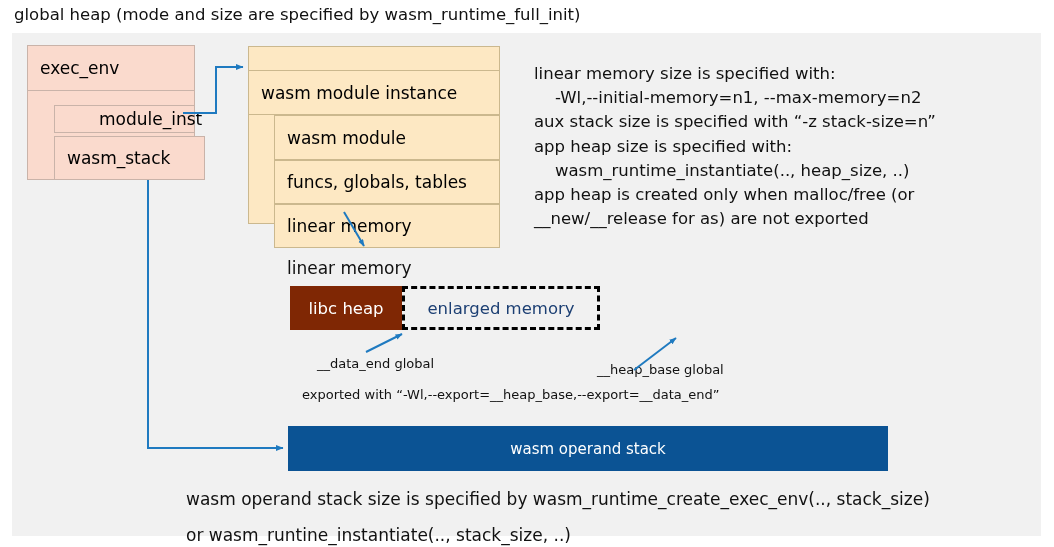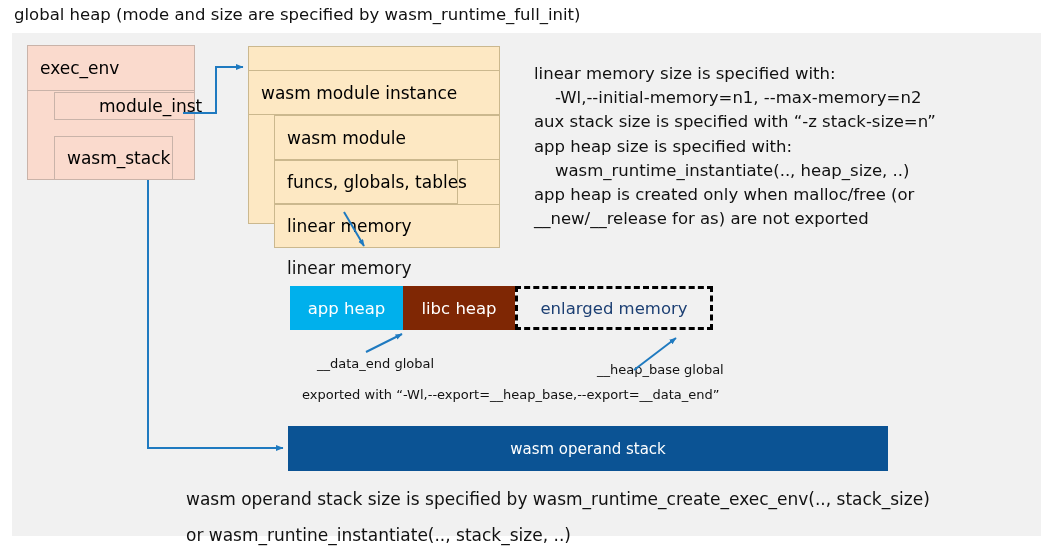--- a/index.html
+++ b/index.html
@@ -173,54 +173,51 @@
 <body>
 
 <div id="title">global heap (mode and size are specified by wasm_runtime_full_init)</div>
 
 <div id="canvas"></div>
 
 <div class="box struct exec" style="left:27px; top:45px; width:168px; height:135px;"></div>
 <div class="struct-row exec-r" style="left:27px; top:45px; width:168px; height:46px;">
   <span>exec_env</span>
 </div>
-<div class="struct-row exec-r" style="left:54px; top:92px; width:141px; height:28px;padding-left:44px;">
+<div class="struct-row exec-r" style="left:54px; top:105px; width:141px; height:28px;padding-left:44px;">
   <span>module_inst</span>
 </div>
-<div class="struct-row exec-r" style="left:54px; top:136px; width:119px; height:44px;">
+<div class="struct-row exec-r" style="left:54px; top:136px; width:151px; height:44px;">
   <span>wasm_stack</span>
 </div>
 
 <div class="box struct modinst" style="left:248px; top:46px; width:252px; height:178px;"></div>
 <div class="struct-row mod-r" style="left:248px; top:46px; width:252px; height:45px;">
   <span>wasm module instance</span>
 </div>
 <div class="struct-row mod-r" style="left:274px; top:91px; width:226px; height:45px;">
   <span>wasm module</span>
 </div>
-<div class="struct-row mod-r" style="left:274px; top:136px; width:184px; height:44px;">
+<div class="struct-row mod-r" style="left:274px; top:136px; width:226px; height:44px;">
   <span>funcs, globals, tables</span>
 </div>
 <div class="struct-row mod-r" style="left:274px; top:180px; width:226px; height:44px;">
   <span>linear memory</span>
 </div>
 
 <div id="info">linear memory size is specified with:
     -Wl,--initial-memory=n1, --max-memory=n2
 aux stack size is specified with “-z stack-size=n”
 app heap size is specified with:
     wasm_runtime_instantiate(.., heap_size, ..)
 app heap is created only when malloc/free (or
 __new/__release for as) are not exported</div>
 
 <div id="linmem-label">linear memory</div>
 <div id="membar">
-  <div class="seg" style="width:113px; background:#00b0ec;">
-    <span>app heap</span>
-  </div>
   <div class="seg" style="width:112px; background:#7f2704;">
     <span>libc heap</span>
   </div>
   <div class="seg dashed" style="width:198px;">
     <span>enlarged memory</span>
   </div>
 </div>
 
 <div class="anno" id="anno-data-end">__data_end global</div>
 <div class="anno" id="anno-heap-base">__heap_base global</div>

